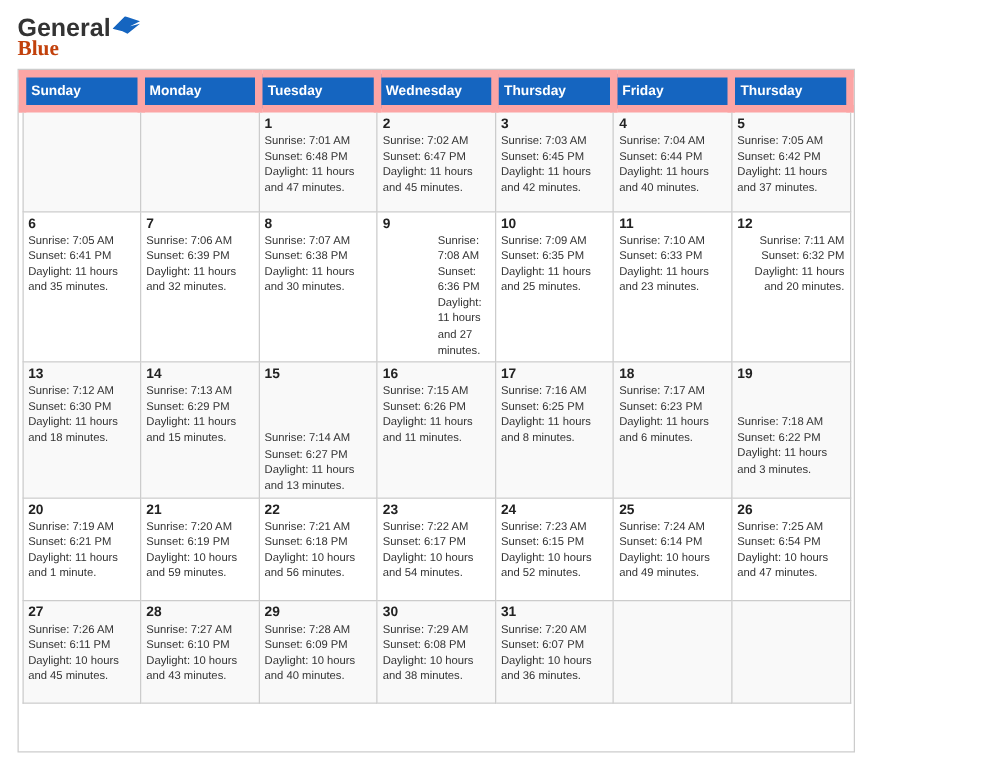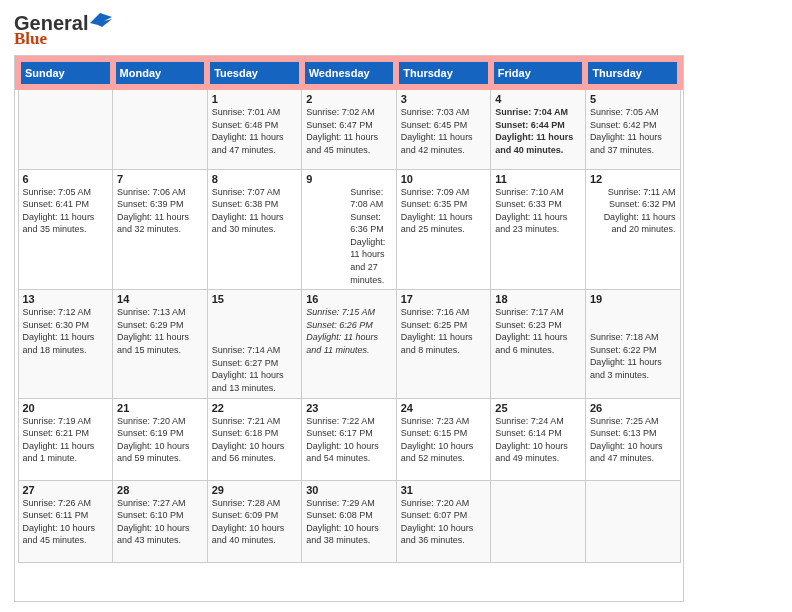--- a/index.html
+++ b/index.html
@@ -143,21 +143,21 @@
 Daylight: 11 hours and 45 minutes.</div>
             </td>
             <td>
               <span class="day-num">3</span>
               <div class="day-info" style="white-space: pre-line;">Sunrise: 7:03 AM
 Sunset: 6:45 PM
 Daylight: 11 hours and 42 minutes.</div>
             </td>
             <td>
               <span class="day-num">4</span>
-              <div class="day-info" style="white-space: pre-line; font-weight: bold;">Sunrise: 7:04 AM
+              <div class="day-info" style="white-space: pre-line;">Sunrise: 7:04 AM
 Sunset: 6:44 PM
 Daylight: 11 hours and 40 minutes.</div>
             </td>
             <td>
               <span class="day-num">5</span>
               <div class="day-info" style="white-space: pre-line;">Sunrise: 7:05 AM
 Sunset: 6:42 PM
 Daylight: 11 hours and 37 minutes.</div>
             </td>
           </tr>
@@ -219,21 +219,21 @@
 Daylight: 11 hours and 15 minutes.</div>
             </td>
             <td>
               <span class="day-num">15</span>
               <div class="day-info" style="white-space: pre-line; margin-top: 39px;">Sunrise: 7:14 AM
 Sunset: 6:27 PM
 Daylight: 11 hours and 13 minutes.</div>
             </td>
             <td>
               <span class="day-num">16</span>
-              <div class="day-info" style="white-space: pre-line; font-style: italic;">Sunrise: 7:15 AM
+              <div class="day-info" style="white-space: pre-line;">Sunrise: 7:15 AM
 Sunset: 6:26 PM
 Daylight: 11 hours and 11 minutes.</div>
             </td>
             <td>
               <span class="day-num">17</span>
               <div class="day-info" style="white-space: pre-line;">Sunrise: 7:16 AM
 Sunset: 6:25 PM
 Daylight: 11 hours and 8 minutes.</div>
             </td>
             <td>
@@ -282,21 +282,21 @@
             </td>
             <td>
               <span class="day-num">25</span>
               <div class="day-info" style="white-space: pre-line;">Sunrise: 7:24 AM
 Sunset: 6:14 PM
 Daylight: 10 hours and 49 minutes.</div>
             </td>
             <td>
               <span class="day-num">26</span>
               <div class="day-info" style="white-space: pre-line;">Sunrise: 7:25 AM
-Sunset: 6:13 PM
+Sunset: 6:54 PM
 Daylight: 10 hours and 47 minutes.</div>
             </td>
           </tr>
           <tr>
             <td>
               <span class="day-num">27</span>
               <div class="day-info" style="white-space: pre-line;">Sunrise: 7:26 AM
 Sunset: 6:11 PM
 Daylight: 10 hours and 45 minutes.</div>
             </td>

